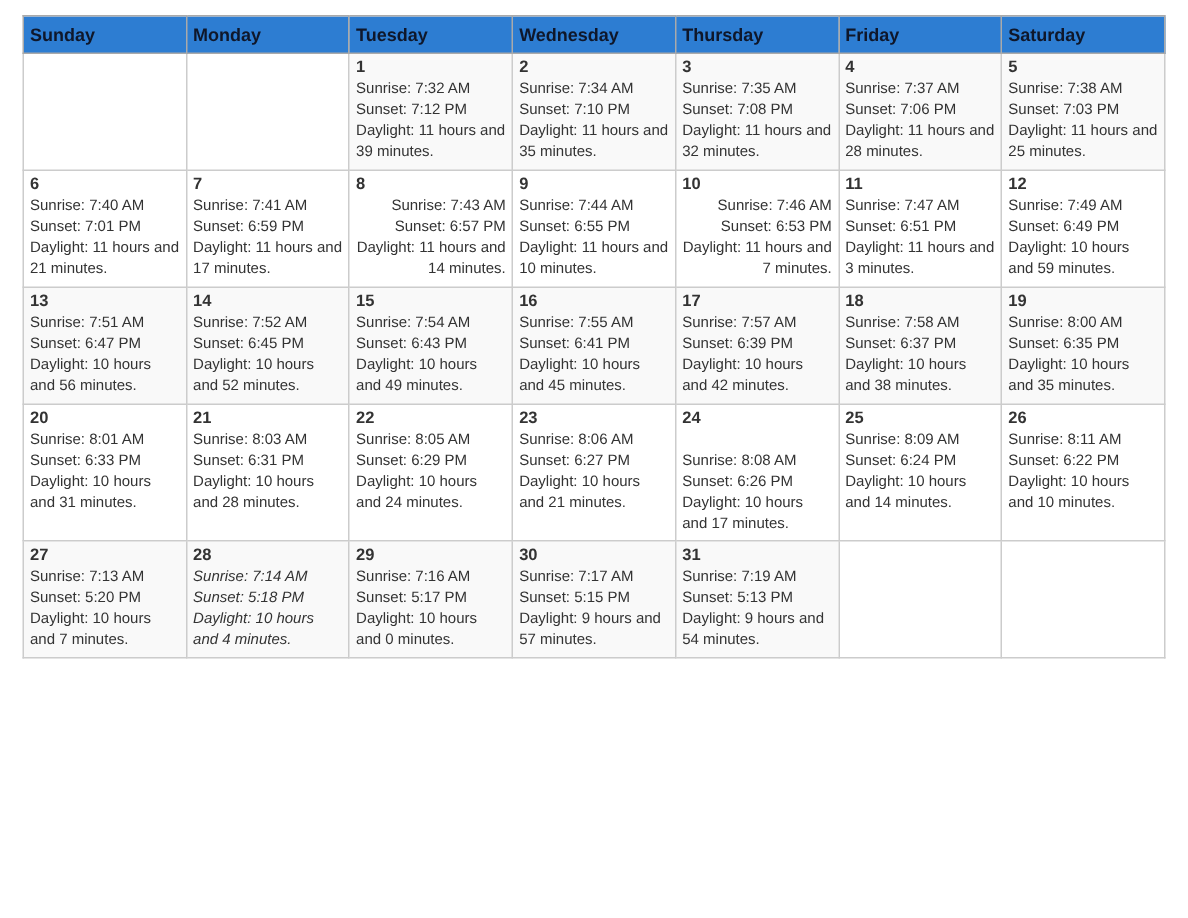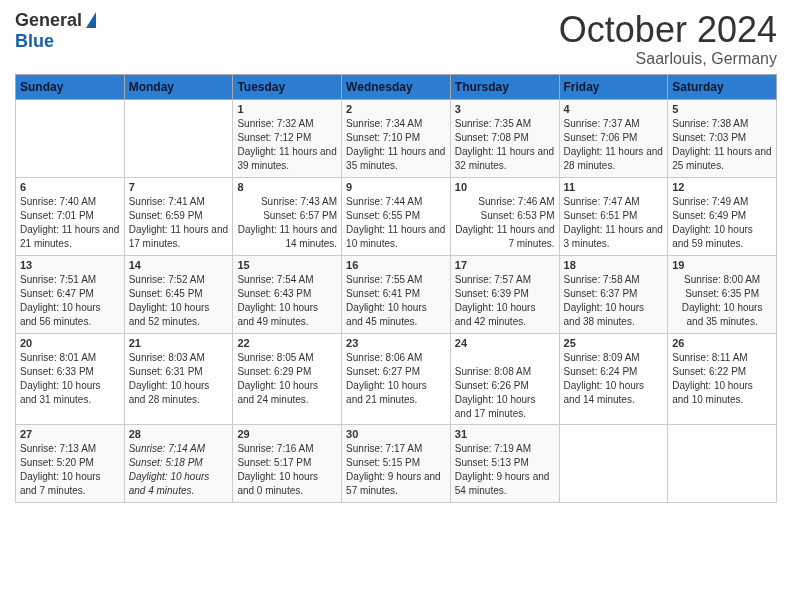--- a/index.html
+++ b/index.html
@@ -99,33 +99,20 @@
       color: #333;
     }
     .empty-cell {
       background: #fff !important;
     }
   </style>
 </head>
 <body>
 
 <div class="container">
-  <div class="header-row">
-    <div class="logo">
-      <div class="logo-text">
-        <span class="logo-general">General</span>
-        <div class="logo-triangle"></div>
-      </div>
-      <span class="logo-blue">Blue</span>
-    </div>
-    <div class="title-section">
-      <div class="month-title">October 2024</div>
-      <div class="location">Saarlouis, Germany</div>
-    </div>
-  </div>
 
   <table>
     <thead>
       <tr>
         <th>Sunday</th>
         <th>Monday</th>
         <th>Tuesday</th>
         <th>Wednesday</th>
         <th>Thursday</th>
         <th>Friday</th>
@@ -243,21 +230,21 @@
 Daylight: 10 hours and 42 minutes.</div>
           </td>
           <td>
             <span class="day-number">18</span>
             <div class="day-info" style="white-space: pre-line;">Sunrise: 7:58 AM
 Sunset: 6:37 PM
 Daylight: 10 hours and 38 minutes.</div>
           </td>
           <td>
             <span class="day-number">19</span>
-            <div class="day-info" style="white-space: pre-line; text-align: center;">Sunrise: 8:00 AM
+            <div class="day-info" style="white-space: pre-line;">Sunrise: 8:00 AM
 Sunset: 6:35 PM
 Daylight: 10 hours and 35 minutes.</div>
           </td>
         </tr>
         <tr>
           <td>
             <span class="day-number">20</span>
             <div class="day-info" style="white-space: pre-line;">Sunrise: 8:01 AM
 Sunset: 6:33 PM
 Daylight: 10 hours and 31 minutes.</div>

